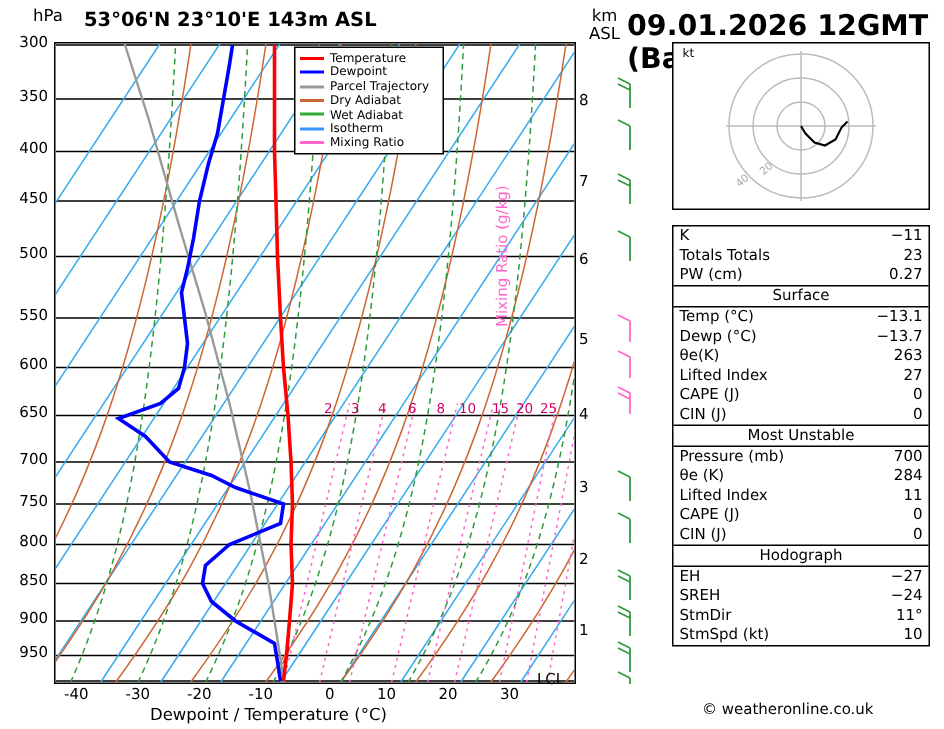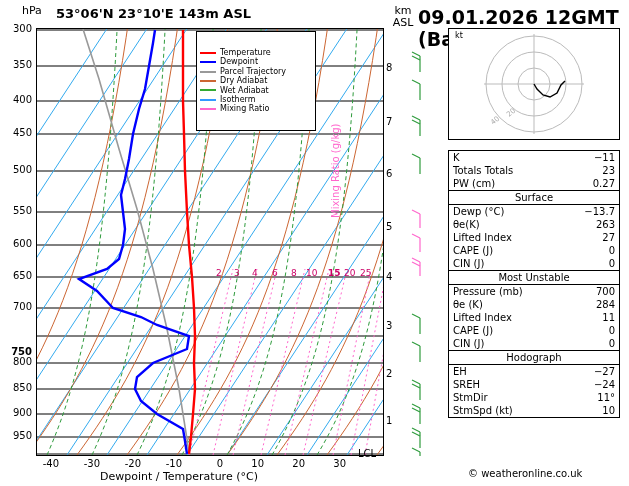--- a/index.html
+++ b/index.html
@@ -13,21 +13,21 @@
   #hdr-date{left:418px;top:6px;font-size:19px;font-weight:bold;color:#000;}
   
   #plot{left:36px;top:28px;width:348px;height:428px;border:1px solid #000;box-sizing:border-box;background:#fff;overflow:hidden;}
   #plot svg{display:block;}
   .ytick{position:absolute;font-size:10px;color:#000;text-align:right;width:32px;}
   .xtick{position:absolute;font-size:10px;color:#000;text-align:right;width:40px;}
   #xlabel{left:100px;top:470px;font-size:11px;color:#000;}
   
   .kmtick{position:absolute;font-size:10px;color:#000;left:386px;}
   
-  #legend{left:196px;top:31px;width:120px;background:#fff;border:1px solid #000;padding:16px 3px;box-sizing:border-box;}
+  #legend{left:196px;top:31px;width:100px;background:#fff;border:1px solid #000;padding:2px 3px;box-sizing:border-box;}
   #legend div{font-size:8px;line-height:9.4px;color:#000;white-space:nowrap;display:flex;align-items:center;}
   #legend i{display:inline-block;width:16px;height:0;border-top-width:2px;border-top-style:solid;margin-right:4px;}
   
   #mixlabel{left:330px;top:218px;font-size:10px;color:#ff66cc;transform:rotate(-90deg);transform-origin:left top;white-space:nowrap;}
   .mixnum{position:absolute;font-size:9px;color:#cc0066;}
   
   #lcl{left:358px;top:448px;font-size:10px;color:#000;}
   
   #hodo{left:448px;top:28px;width:172px;height:112px;border:1px solid #000;background:#fff;box-sizing:border-box;}
   #hodo-kt{left:455px;top:31px;font-size:8px;color:#000;}
@@ -136,21 +136,21 @@
 
 <div class="ytick" style="left:0px;top:23px;">300</div>
 <div class="ytick" style="left:0px;top:59px;">350</div>
 <div class="ytick" style="left:0px;top:94px;">400</div>
 <div class="ytick" style="left:0px;top:127px;text-align:right;">450</div>
 <div class="ytick" style="left:0px;top:164px;">500</div>
 <div class="ytick" style="left:0px;top:205px;">550</div>
 <div class="ytick" style="left:0px;top:238px;">600</div>
 <div class="ytick" style="left:0px;top:270px;">650</div>
 <div class="ytick" style="left:0px;top:301px;">700</div>
-<div class="ytick" style="left:0px;top:346px;font-weight:bold;">750</div>
+<div class="ytick" style="left:0px;top:329px;">750</div>
 <div class="ytick" style="left:0px;top:356px;">800</div>
 <div class="ytick" style="left:0px;top:382px;">850</div>
 <div class="ytick" style="left:0px;top:407px;">900</div>
 <div class="ytick" style="left:0px;top:430px;">950</div>
 
 <div class="xtick" style="left:19px;top:458px;">-40</div>
 <div class="xtick" style="left:60px;top:458px;">-30</div>
 <div class="xtick" style="left:101px;top:458px;">-20</div>
 <div class="xtick" style="left:142px;top:458px;">-10</div>
 <div class="xtick" style="left:183px;top:458px;">0</div>
@@ -169,21 +169,21 @@
 <div class="kmtick" style="top:415px;">1</div>
 <div class="abs" id="lcl">LCL</div>
 
 <div class="abs" id="mixlabel">Mixing Ratio (g/kg)</div>
 <div class="mixnum" style="left:216px;top:268px;">2</div>
 <div class="mixnum" style="left:234px;top:268px;">3</div>
 <div class="mixnum" style="left:252px;top:268px;">4</div>
 <div class="mixnum" style="left:272px;top:268px;">6</div>
 <div class="mixnum" style="left:291px;top:268px;">8</div>
 <div class="mixnum" style="left:306px;top:268px;">10</div>
-<div class="mixnum" style="left:328px;top:268px;font-weight:bold;">15</div>
+<div class="mixnum" style="left:328px;top:268px;">15</div>
 <div class="mixnum" style="left:344px;top:268px;">20</div>
 <div class="mixnum" style="left:360px;top:268px;">25</div>
 
 <div class="abs" id="legend">
   <div>
       <i style="border-top-color:#ff0000"></i>
       <span>Temperature</span>
     </div>
   <div>
       <i style="border-top-color:#0000ff"></i>
@@ -309,20 +309,24 @@
       <span>Totals Totals</span>
       <span>23</span>
     </div>
   <div class="row">
       <span>PW (cm)</span>
       <span>0.27</span>
     </div>
 
   <div class="sec">Surface</div>
   <div class="row">
+      <span>Temp (°C)</span>
+      <span>−13.1</span>
+    </div>
+  <div class="row">
       <span>Dewp (°C)</span>
       <span>−13.7</span>
     </div>
   <div class="row">
       <span>θe(K)</span>
       <span>263</span>
     </div>
   <div class="row">
       <span>Lifted Index</span>
       <span>27</span>

